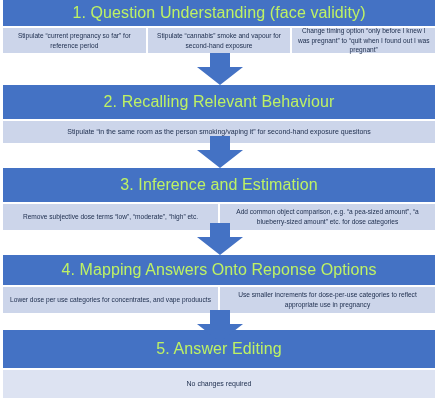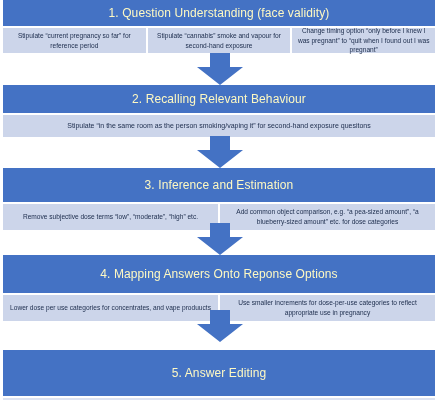--- a/index.html
+++ b/index.html
@@ -24,23 +24,23 @@
   
   .stage {
     position: absolute;
     left: 3px;
     width: 432px;
     box-sizing: border-box;
   }
 
   .stage-header {
     background: #4472C4;
-    color: #fef9c3;
+    color: #bef264;
     text-align: center;
-    font-size: 12px;
+    font-size: 16px;
     line-height: 1.05;
     letter-spacing: 0.1px;
     display: flex;
     align-items: center;
     justify-content: center;
     box-sizing: border-box;
     width: 100%;
     position: relative;
     z-index: 1;
   }
@@ -87,33 +87,33 @@
     width: 100%;
     height: 100%;
   }
 
   
   #stage-1 { top: 0px; }
   #stage-1 .stage-header { height: 26px; }
   #stage-1 .subbox { height: 25px; }
 
   #stage-2 { top: 85px; }
-  #stage-2 .stage-header { height: 28px; }
+  #stage-2 .stage-header { height: 34px; }
   #stage-2 .subbox { height: 22px; font-size: 7px; }
 
   #stage-3 { top: 168px; }
   #stage-3 .stage-header { height: 34px; }
   #stage-3 .subbox { height: 26px; }
 
   #stage-4 { top: 255px; }
-  #stage-4 .stage-header { height: 38px; }
+  #stage-4 .stage-header { height: 30px; }
   #stage-4 .subbox { height: 26px; }
 
   #stage-5 { top: 330px; }
-  #stage-5 .stage-header { height: 46px; margin-top: 20px; }
+  #stage-5 .stage-header { height: 38px; }
   #stage-5 .subbox { height: 28px; font-size: 7px; }
 
   #arrow-1 { top: 53px;  height: 32px; }
   #arrow-2 { top: 136px; height: 32px; }
   #arrow-3 { top: 223px; height: 32px; }
   #arrow-4 { top: 310px; height: 32px; }
 </style>
 </head>
 <body>
 

